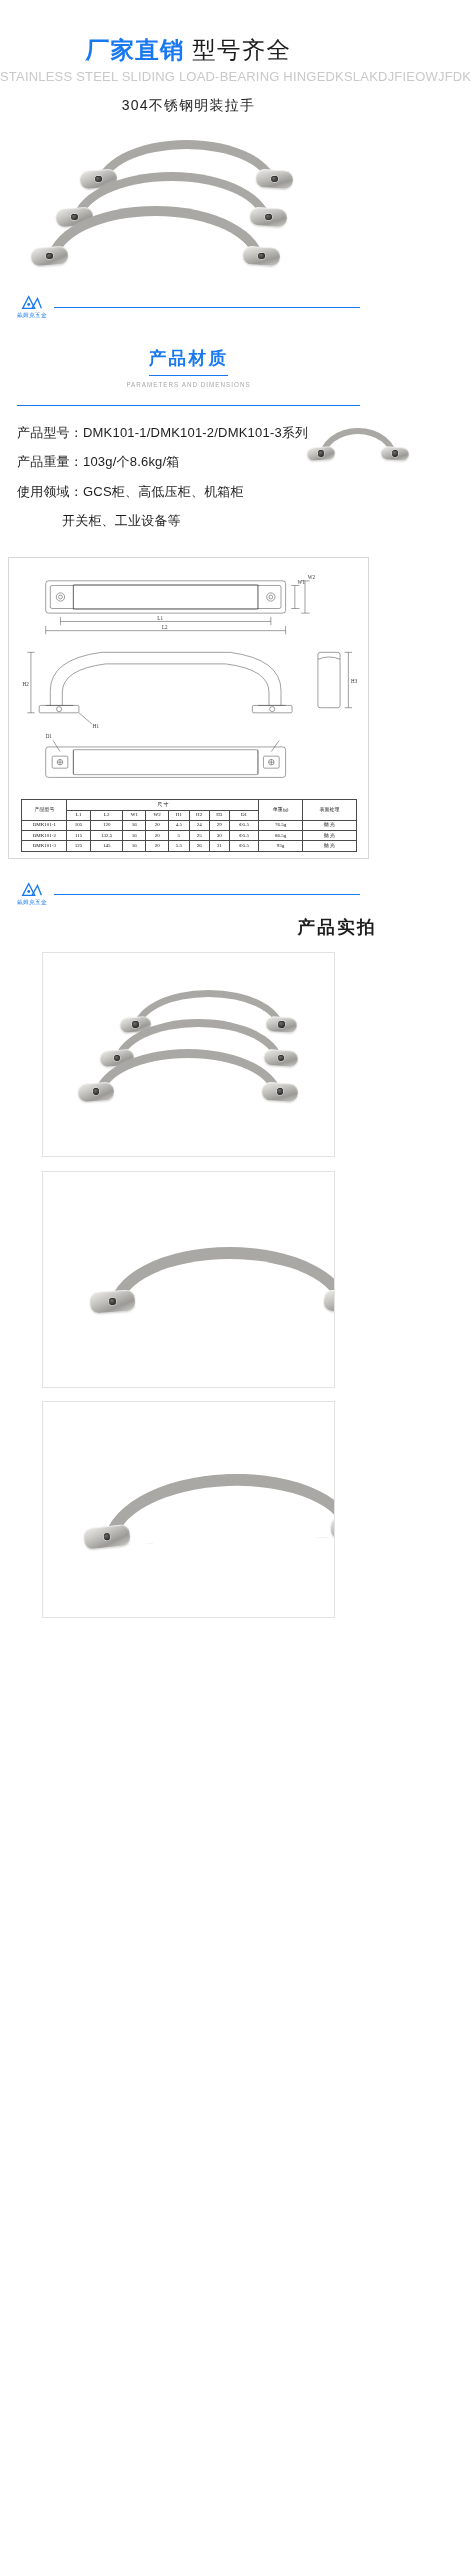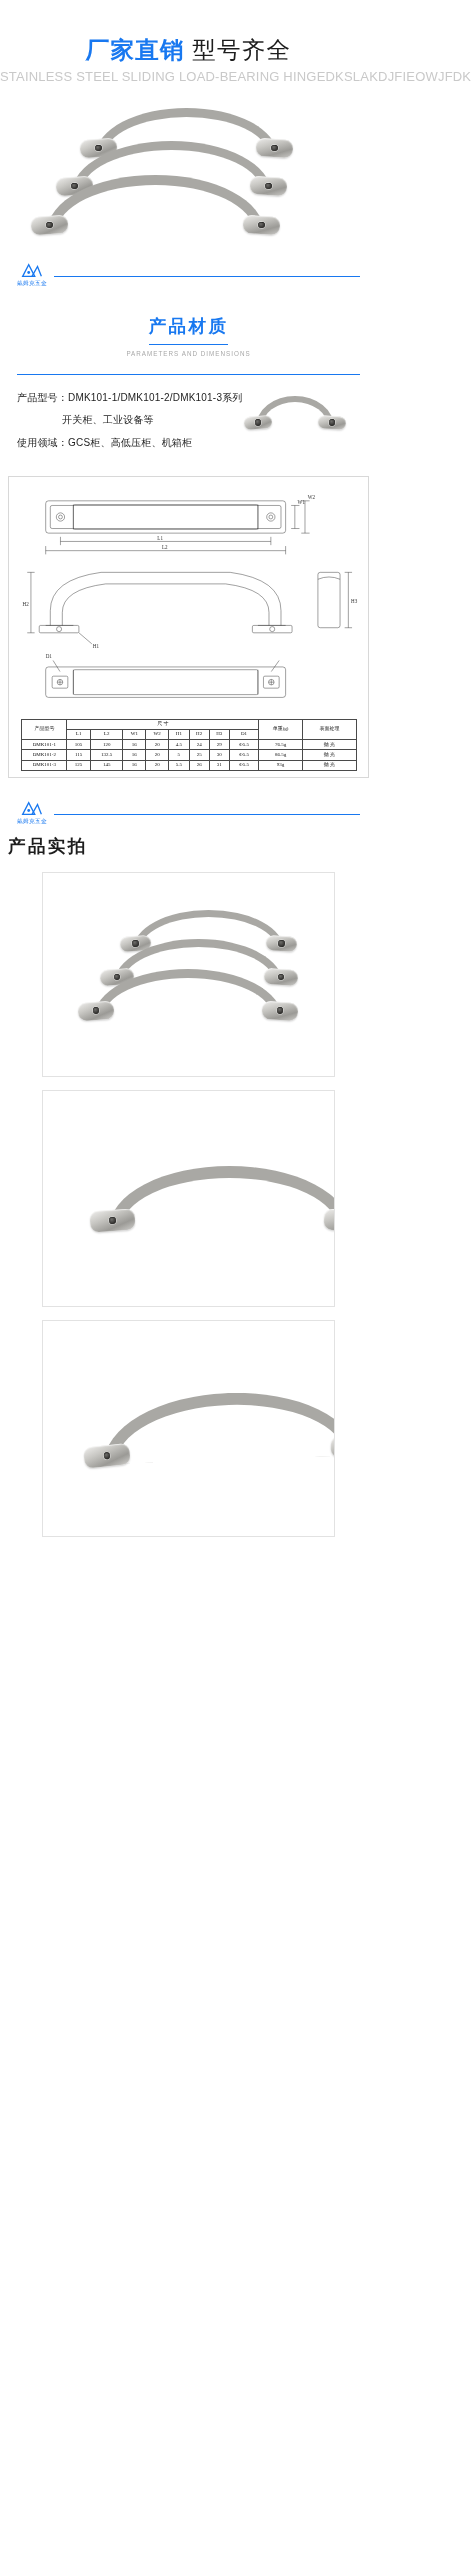--- a/index.html
+++ b/index.html
@@ -87,21 +87,21 @@
   .section-en {
     margin-top: 5.4px; font-size: 6.3px; letter-spacing: 1px; color: #a8a8a8;
   }
 
   
   .spec-wrap { position: relative; padding: 11px 17px 6px; }
   .spec-rule { height: 0.6px; background: #1878f0; margin-bottom: 12px; }
   .spec-body { display: flex; align-items: flex-start; }
   .spec-list { flex: 1; }
   .spec-row {
-    font-size: 10px; color: #1d1d1d; line-height: 2.25;
+    font-size: 13px; color: #1d1d1d; line-height: 2.25;
     letter-spacing: 0.2px; white-space: nowrap;
   }
   .spec-row .lbl { color: #1d1d1d; }
   .spec-row.indent { padding-left: 45px; }
   .spec-thumb {
     flex: 0 0 102px; height: 58px; position: relative; margin-right: 13.3px; margin-top: 3.6px;
   }
 
   
   .drawing-block {
@@ -119,21 +119,21 @@
   }
   table.dim th, table.dim td {
     border: 0.6px solid #4a4a4a; text-align: center;
     padding: 1.5px 0.6px; line-height: 1.25; white-space: nowrap;
   }
   table.dim thead th { font-weight: 400; }
   table.dim .grp { font-size: 5px; }
   table.dim .modelcol { width: 45px; }
 
   
-  .photo-section-head { text-align: left; padding: 2.4px 0 0; margin-left: 8px; }
+  .photo-section-head { text-align: right; padding: 2.4px 0 0; margin-left: 8px; }
   .photo-title { font-size: 17.5px; font-weight: 700; color: #1d1d1d; letter-spacing: 2.4px; }
 
   .photo-card {
     margin: 13.3px 42px 0; border: 0.6px solid #e2e2e2; background: #fff;
     height: 205px; position: relative; overflow: hidden;
   }
   .photo-card.tall { height: 217px; }
 
   .trio { position: absolute; inset: 0; }
 
@@ -147,20 +147,21 @@
 <body>
 
 <div class="page">
 
   <div class="hero-head">
     <div class="hero-title">
       <span class="blue">厂家直销</span>
       <span class="dark">型号齐全</span>
     </div>
     <div class="hero-sub-en">STAINLESS STEEL SLIDING LOAD-BEARING HINGEDKSLAKDJFIEOWJFDK</div>
+    <div class="hero-sub-cn">304不锈钢明装拉手</div>
   </div>
 
   <div class="hero-photo">
 
     <div class="handle" style="left:96px; top:13.3px; width:181px; height:47px;">
       <div class="arc metal-a" style="border-width:9px;"></div>
       <div class="pad left"></div>
       <div class="pad right"></div>
     </div>
 
@@ -200,27 +201,30 @@
     <div class="spec-rule"></div>
     <div class="spec-body">
       <div class="spec-list">
 
         <div class="spec-row">
           <span class="lbl">产品型号：</span><span>DMK101-1/DMK101-2/DMK101-3系列</span>
         </div>
 
 
 
-
-
-        <div class="spec-row indent">开关柜、工业设备等</div>
+        <div class="spec-row">
+          <span class="lbl">产品重量：</span><span>103g/个8.6kg/箱</span>
+        </div>
+
 
         <div class="spec-row">
           <span class="lbl">使用领域：</span><span>GCS柜、高低压柜、机箱柜</span>
         </div>
+
+        <div class="spec-row indent">开关柜、工业设备等</div>
       </div>
 
       <div class="spec-thumb">
         <div class="handle" style="left:11px; top:6px; width:78px; height:31px;">
           <div class="arc metal-a" style="border-width:6.6px;"></div>
           <div class="pad left" style="left:-12px; width:28px; height:13.3px;"></div>
           <div class="pad right" style="right:-12px; width:28px; height:13.3px;"></div>
         </div>
       </div>
     </div>

